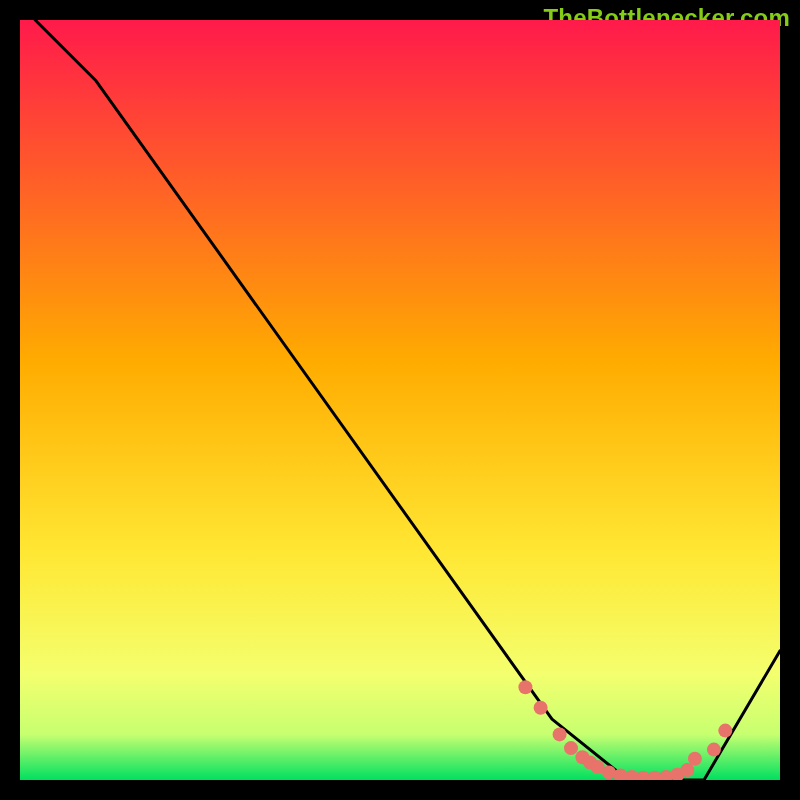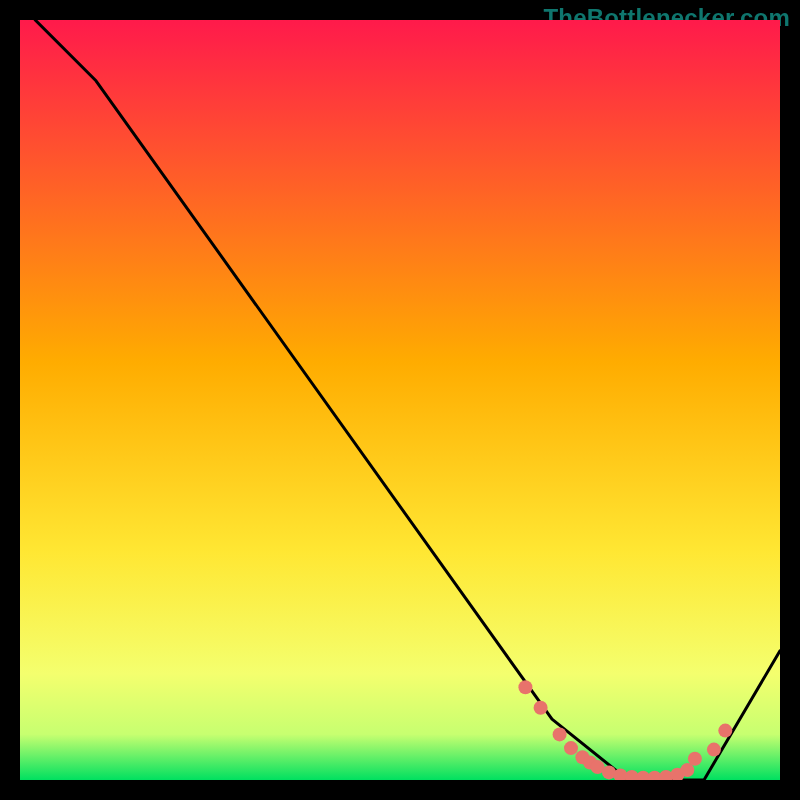--- a/index.html
+++ b/index.html
@@ -18,21 +18,21 @@
     width: 800px;
     height: 800px;
     background: #000;
   }
   .watermark {
     position: absolute;
     top: 4px;
     right: 10px;
     font-size: 24px;
     font-weight: 600;
-    color: #0f766e;
+    color: #84cc16;
     letter-spacing: 0.2px;
     user-select: none;
   }
   svg.plot {
     position: absolute;
     left: 20px;
     top: 20px;
     width: 760px;
     height: 760px;
   }

